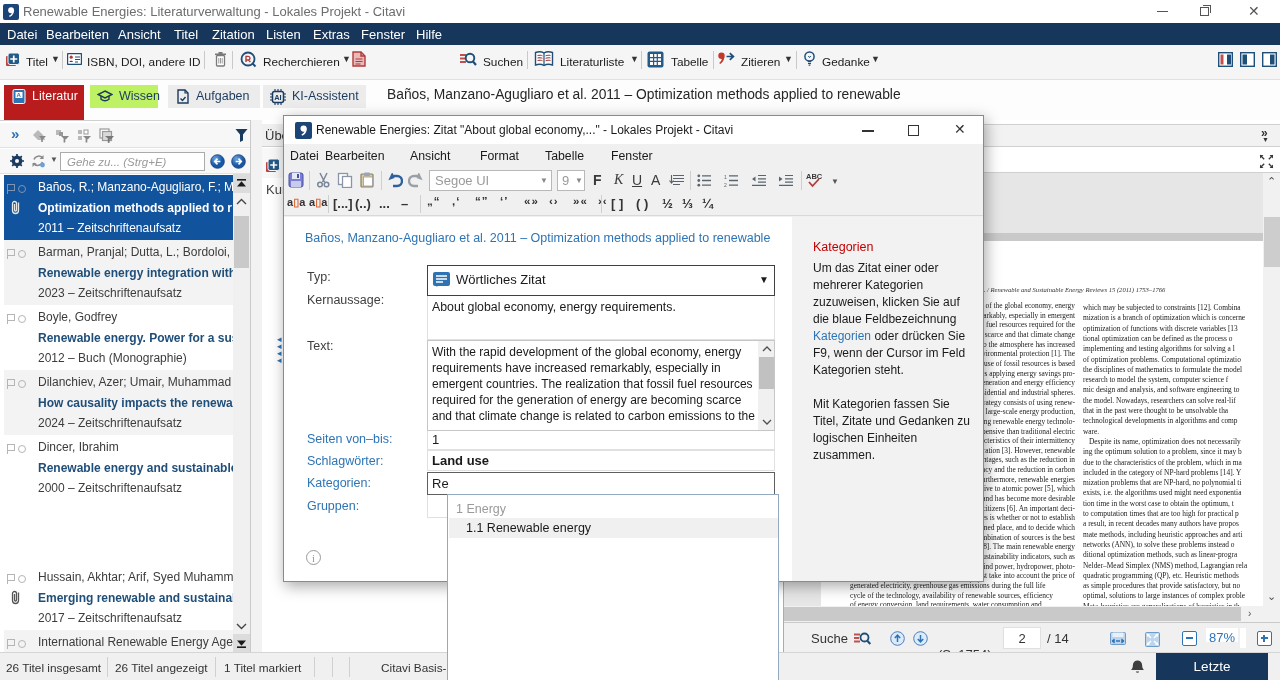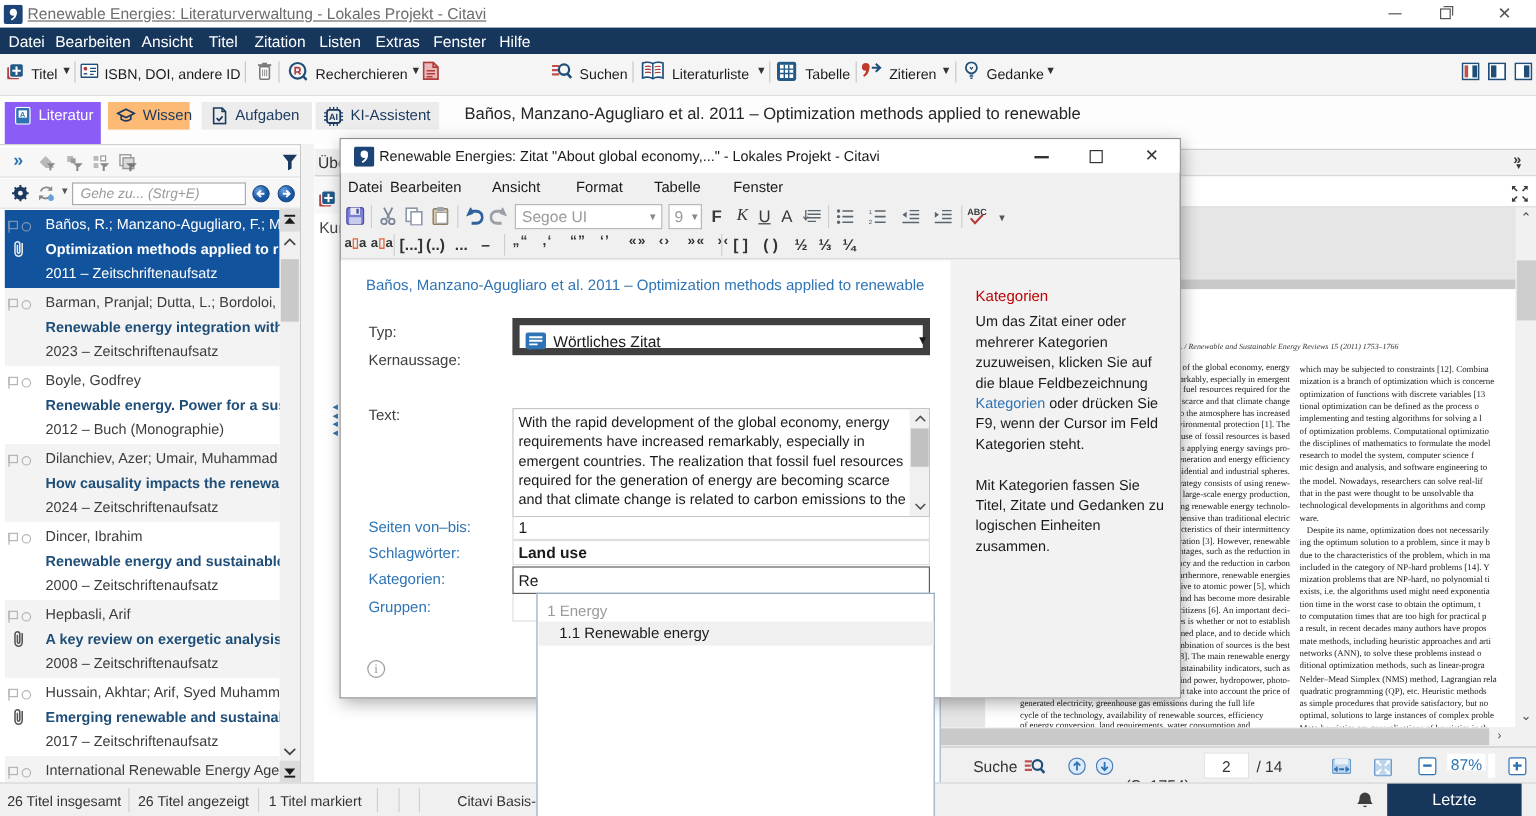--- a/index.html
+++ b/index.html
@@ -25,21 +25,21 @@
 .li .clip{position:absolute;left:6px;top:24px;}
 </style></head>
 <body>
 
 <div class="abs" style="left:0;top:0;width:1280px;height:23px;background:#ffffff;">
   <svg class="icon" style="left:3px;top:4px;" width="16" height="16" viewBox="0 0 17 17">
       <rect width="17" height="17" rx="2" fill="#1d4477"></rect>
       <circle cx="8.6" cy="6.6" r="3.1" fill="#fff"></circle>
       <path d="M11.6 6.2c.4 3.6-1.2 6.1-4.4 7.6l-.8-1.2c2.3-1.2 3.3-2.8 3.3-5z" fill="#fff"></path>
     </svg>
-  <div class="abs" style="left:23px;top:4px;font-size:13px;color:#6d6d6d;text-decoration:underline;">Renewable Energies: Literaturverwaltung - Lokales Projekt - Citavi</div>
+  <div class="abs" style="left:23px;top:4px;font-size:13px;color:#6d6d6d;">Renewable Energies: Literaturverwaltung - Lokales Projekt - Citavi</div>
   <div class="abs" style="left:1157px;top:11px;width:11px;height:1px;background:#555;"></div>
   <div class="abs" style="left:1200px;top:7px;width:9px;height:9px;border:1px solid #555;background:#fff;"></div>
     <div class="abs" style="left:1203px;top:5px;width:8px;height:8px;border-top:1px solid #555;border-right:1px solid #555;"></div>
   <div class="abs" style="left:1248px;top:5px;font-size:14px;color:#555;line-height:13px;">✕</div>
 </div>
 
 <div class="abs navy" style="left:0;top:23px;width:1280px;height:22px;color:#fff;font-size:13px;">
   <span class="abs" style="left:7px;top:4px;">Datei</span>
   <span class="abs" style="left:46px;top:4px;">Bearbeiten</span>
   <span class="abs" style="left:118px;top:4px;">Ansicht</span>
@@ -139,29 +139,29 @@
       <rect x="2.5" y="2.5" width="4.5" height="10" fill="#1f4e79"></rect>
     </svg>
   <svg class="icon" style="left:1262px;top:7px;" width="15" height="15" viewBox="0 0 15 15">
       <rect x="0.7" y="0.7" width="13.6" height="13.6" fill="#fff" stroke="#1f4e79" stroke-width="1.4"></rect>
       <rect x="8" y="2.5" width="4.5" height="10" fill="#1f4e79"></rect>
     </svg>
 </div>
 
 <div class="abs" style="left:0;top:80px;width:1280px;height:40px;background:#fdfdfd;"></div>
 <div id="tabrow" class="abs" style="left:0;top:80px;width:1280px;height:40px;font-size:12.5px;">
-  <div class="abs" style="left:4px;top:5px;width:80px;height:41px;background:#8b5cf6;color:#fff;">
+  <div class="abs" style="left:4px;top:5px;width:80px;height:41px;background:#b91c1c;color:#fff;">
     <svg class="icon" style="left:8px;top:4px;" width="14" height="15" viewBox="0 0 14 15">
         <rect x="1" y="0.5" width="12" height="14" rx="1.5" fill="#2e74b5" stroke="#fff" stroke-width="1"></rect>
         <rect x="3.5" y="3" width="7" height="6" fill="#fff"></rect>
         <text x="4.6" y="8.3" font-size="6" fill="#2e74b5" font-weight="bold">A</text>
       </svg>
     <span class="abs" style="left:28px;top:4px;">Literatur</span>
   </div>
-  <div class="abs" style="left:90px;top:5px;width:68px;height:23px;background:#fdba74;color:#1b3a5f;">
+  <div class="abs" style="left:90px;top:5px;width:68px;height:23px;background:#bef264;color:#1b3a5f;">
     <svg class="icon" style="left:7px;top:5px;" width="16" height="13" viewBox="0 0 16 13">
         <path d="M8 1L15 4.5 8 8 1 4.5z" fill="none" stroke="#1b3a5f" stroke-width="1.4"></path>
         <path d="M4 6v3.2c2.5 2 5.5 2 8 0V6" fill="none" stroke="#1b3a5f" stroke-width="1.4"></path>
       </svg>
     <span class="abs" style="left:29px;top:4px;">Wissen</span>
   </div>
   <div class="abs" style="left:168px;top:5px;width:92px;height:23px;background:#ececec;color:#1b3a5f;">
     <svg class="icon" style="left:9px;top:4px;" width="12" height="15" viewBox="0 0 12 15">
         <path d="M1 1h7l3 3v10H1z" fill="none" stroke="#1b3a5f" stroke-width="1.4"></path>
         <path d="M8 1v3h3" fill="none" stroke="#1b3a5f" stroke-width="1.2"></path>
@@ -277,30 +277,20 @@
       <div class="l1">Dilanchiev, Azer; Umair, Muhammad</div>
       <div class="l2">How causality impacts the renewa</div>
       <div class="l3">2024 – Zeitschriftenaufsatz</div>
     </div>
     <div class="li" style="top:261px;">
       <span class="flg"></span>
         <span class="crc"></span>
       <div class="l1">Dincer, Ibrahim</div>
       <div class="l2">Renewable energy and sustainable</div>
       <div class="l3">2000 – Zeitschriftenaufsatz</div>
-    </div>
-    <div class="li" style="top:326px;background:#f3f3f3;">
-      <span class="flg"></span>
-        <span class="crc"></span>
-      <div class="l1">Hepbasli, Arif</div>
-      <svg class="clip" width="11" height="16" viewBox="0 0 11 16">
-          <path d="M8.5 3.5v8a3 3 0 01-6 0v-7a2 2 0 014 0v6.5a1 1 0 01-2 0V5" fill="none" stroke="#555" stroke-width="1.3"></path>
-        </svg>
-      <div class="l2">A key review on exergetic analysis</div>
-      <div class="l3">2008 – Zeitschriftenaufsatz</div>
     </div>
     <div class="li" style="top:391px;">
       <span class="flg"></span>
         <span class="crc"></span>
       <div class="l1">Hussain, Akhtar; Arif, Syed Muhamm</div>
       <svg class="clip" width="11" height="16" viewBox="0 0 11 16">
           <path d="M8.5 3.5v8a3 3 0 01-6 0v-7a2 2 0 014 0v6.5a1 1 0 01-2 0V5" fill="none" stroke="#555" stroke-width="1.3"></path>
         </svg>
       <div class="l2">Emerging renewable and sustainab</div>
       <div class="l3">2017 – Zeitschriftenaufsatz</div>
@@ -646,30 +636,33 @@
     <div class="abs" style="left:21px;top:14px;color:#2e74b5;font-size:12.5px;">Baños, Manzano-Agugliaro et al. 2011 – Optimization methods applied to renewable</div>
 
     <span class="lbl" style="left:23px;top:53px;color:#404040;">Typ:</span>
     <span class="lbl" style="left:23px;top:76px;color:#404040;">Kernaussage:</span>
     <span class="lbl" style="left:23px;top:122px;color:#404040;">Text:</span>
     <span class="lbl" style="left:23px;top:215px;color:#2e74b5;">Seiten von–bis:</span>
     <span class="lbl" style="left:23px;top:237px;color:#2e74b5;">Schlagwörter:</span>
     <span class="lbl" style="left:23px;top:259px;color:#2e74b5;">Kategorien:</span>
     <span class="lbl" style="left:23px;top:282px;color:#2e74b5;">Gruppen:</span>
 
-    <div class="abs" style="left:143px;top:48px;width:348px;height:31px;background:#fff;border:6px solid #404040;text-decoration:underline;">
+    <div class="abs" style="left:143px;top:48px;width:348px;height:31px;background:#fff;border:1px solid #404040;text-decoration:underline;">
       <svg class="icon" style="left:4px;top:5px;" width="19" height="19" viewBox="0 0 19 19">
           <rect x="1" y="1" width="17" height="14" rx="2" fill="#2e74b5"></rect>
           <path d="M4 16l2-3h4z" fill="#2e74b5"></path>
           <path d="M4 5h11M4 8h11M4 11h7" stroke="#fff" stroke-width="1.6"></path>
         </svg>
       <span class="abs" style="left:28px;top:6px;">Wörtliches Zitat</span>
       <span class="abs" style="left:331px;top:8px;font-size:10px;color:#1a1a1a;">▼</span>
     </div>
 
+    <div class="abs" style="left:143px;top:79px;width:348px;height:44px;background:#fff;border:1px solid #e0e0e0;border-top:none;">
+      <span class="abs" style="left:4px;top:4px;font-size:12.3px;">About global economy, energy requirements.</span>
+    </div>
 
     <div class="abs" style="left:143px;top:123px;width:348px;height:91px;background:#fff;border:1px solid #c6c6c6;overflow:hidden;">
       <div class="abs" style="left:4px;top:3px;width:327px;line-height:16px;font-size:12px;">With the rapid development of the global economy, energy requirements have increased remarkably, especially in emergent countries. The realization that fossil fuel resources required for the generation of energy are becoming scarce and that climate change is related to carbon emissions to the</div>
       <div class="abs" style="left:330px;top:0;width:17px;height:89px;background:#f0f0f0;">
         <svg class="icon" style="left:4px;top:5px;" width="10" height="6" viewBox="0 0 10 6">
             <path d="M1 5l4-4 4 4" fill="none" stroke="#505050" stroke-width="1.3"></path>
           </svg>
         <div class="abs" style="left:1px;top:16px;width:15px;height:32px;background:#c1c1c1;"></div>
         <svg class="icon" style="left:4px;top:78px;" width="10" height="6" viewBox="0 0 10 6">
             <path d="M1 1l4 4 4-4" fill="none" stroke="#505050" stroke-width="1.3"></path>

